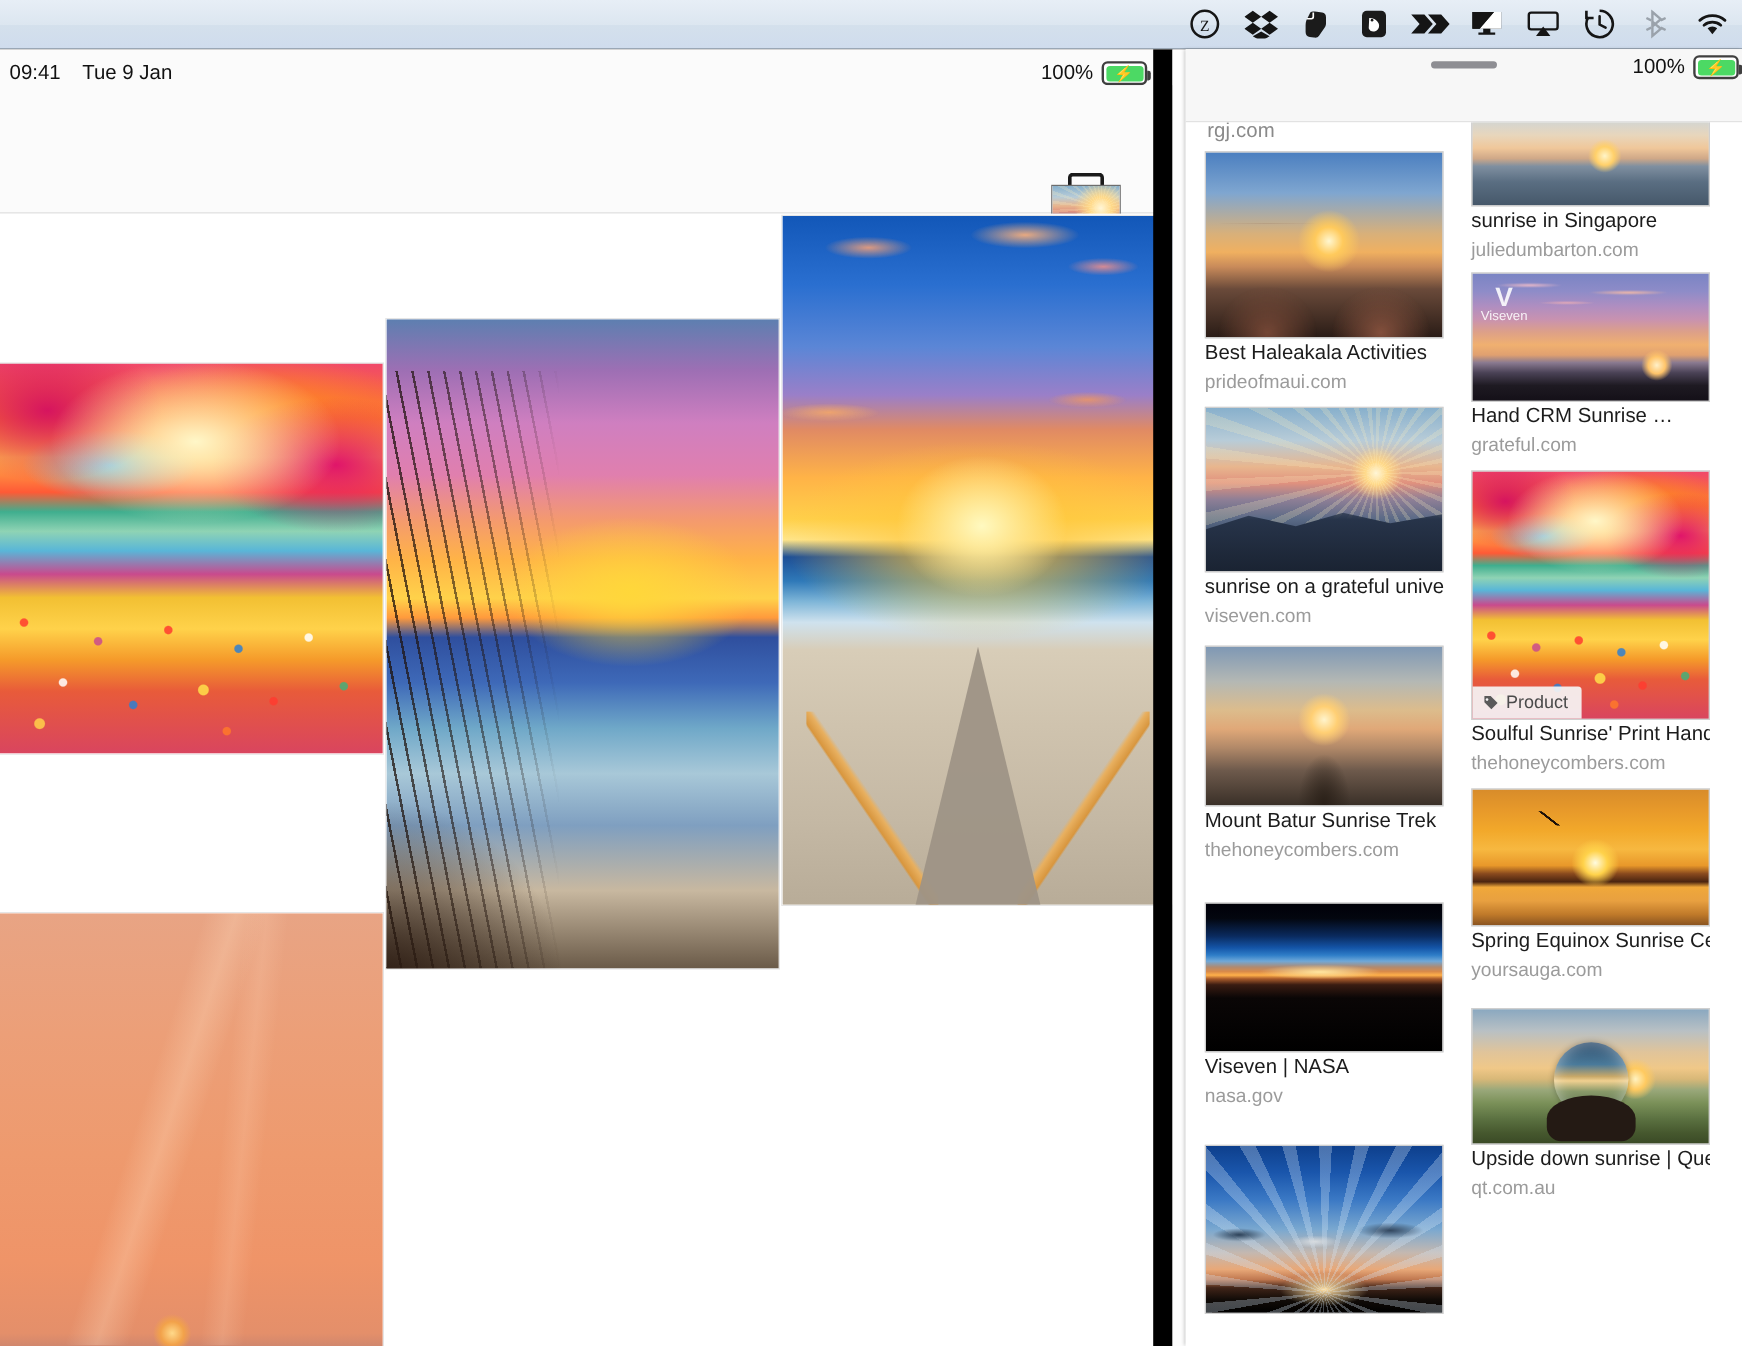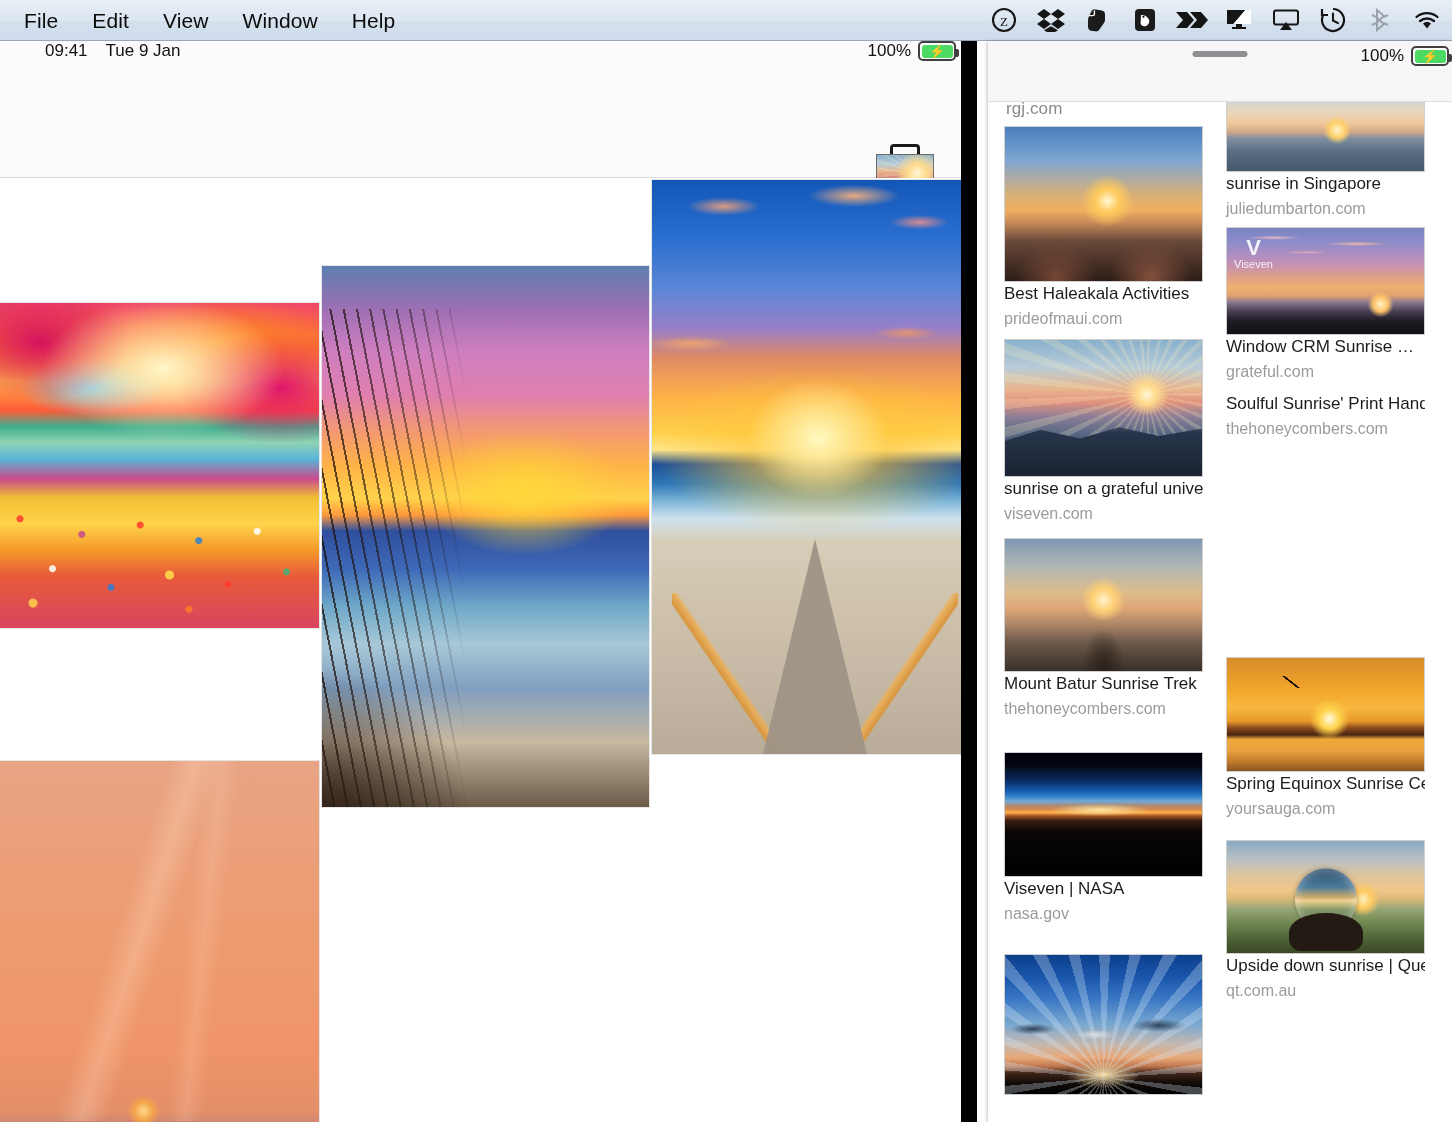--- a/index.html
+++ b/index.html
@@ -24,22 +24,22 @@
   
   .ios-left{
     position:absolute; left:0; top:41px; width:977px; height:1081px;
     background:#000; overflow:hidden;
   }
   .ios-left-inner{
     position:absolute; left:0; top:0; width:977px; height:1081px; background:#fff;
   }
   .ios-status{
     position:absolute; left:0; top:0; width:994px; height:30px;
-    background:#fbfbfb; display:flex; align-items:flex-start;
-    font-size:17px; color:#111;padding-left:37px;
+    background:#fbfbfb; display:flex; align-items:flex-end;
+    font-size:17px; color:#111;
   }
   .ios-status .time{ margin-left:8px; font-weight:400; }
   .ios-status .date{ margin-left:18px; }
   .ios-status .batt-wrap{ margin-left:auto; display:flex; align-items:center; gap:7px; margin-right:38px;}
   .ios-status .batt-pct{ font-size:17px; }
   .batt{
     width:38px; height:20px; border:2px solid #3f3f3f; border-radius:5px;
     position:relative; background:#fff;
   }
   .batt::after{ content:""; position:absolute; right:-5px; top:6px; width:3px; height:8px;
@@ -338,28 +338,20 @@
       #c8a868 46%, #f0d090 52%, #8a9a6a 66%, #3a5a3a 100%);
     box-shadow:inset 0 0 12px rgba(255,255,255,.45), 0 0 5px rgba(0,0,0,.3); }
   .crystal .hand{ position:absolute; left:50%; bottom:2px; transform:translateX(-50%);
     width:74px; height:38px; border-radius:50% 50% 12px 12px;
     background:#241a14; }
 </style>
 </head>
 <body>
 
 <div class="menubar">
-  <div class="mb-left">
-    <div class="mb-item appname">r</div>
-    <div class="mb-item">File</div>
-    <div class="mb-item">Edit</div>
-    <div class="mb-item">View</div>
-    <div class="mb-item">Window</div>
-    <div class="mb-item">Help</div>
-  </div>
   <div class="mb-right">
     <div class="mb-icon">
       <svg width="26" height="26" viewBox="0 0 26 26">
           <circle cx="13" cy="13" r="11" fill="none" stroke="#151515" stroke-width="2.1"></circle>
           <text x="13" y="18.5" font-size="13" font-family="Liberation Serif, serif" text-anchor="middle" fill="#151515">Z</text>
         </svg>
     </div>
     <div class="mb-icon">
       <svg width="28" height="24" viewBox="0 0 28 24">
           <path d="M7 1 0 6l7 5 7-5zM21 1l-7 5 7 5 7-5zM0 16l7 5 7-5-7-5zM21 11l-7 5 7 5 7-5zM7 22.2l7 4.2 7-4.2-7-4z" fill="#151515"></path>
@@ -580,25 +572,37 @@
 
       <div class="card" style="top:125px;">
         <div class="card-img" style="height:108px;">
           <div class="viseven" style="position:absolute;inset:0;">
               <div class="cl"></div>
             </div>
           <div class="wm">
             <span class="v">V</span><span>Viseven</span>
           </div>
         </div>
-        <div class="card-title">Window CRM Sunrise …</div>
+        <div class="card-title">Hand CRM Sunrise …</div>
         <div class="card-src">grateful.com</div>
       </div>
 
       <div class="card" style="top:290px;">
+        <div class="card-img" style="height:208px;">
+          <div class="sky-flower" style="position:absolute;inset:0;">
+              <div class="dots"></div>
+            </div>
+          <div class="badge">
+            <svg class="tag-ic" viewBox="0 0 14 14">
+                <path d="M1 1h6.2L13 6.8 7.8 12 2 6.2V1z" fill="#5a5a5a"></path>
+                <circle cx="4.2" cy="4" r="1.1" fill="#f2f2f2"></circle>
+              </svg>
+            <span>Product</span>
+          </div>
+        </div>
         <div class="card-title">Soulful Sunrise' Print Hand …</div>
         <div class="card-src">thehoneycombers.com</div>
       </div>
 
       <div class="card" style="top:555px;">
         <div class="card-img" style="height:115px;">
           <div class="equinox" style="position:absolute;inset:0;">
               <div class="bird"></div>
             </div>
         </div>

